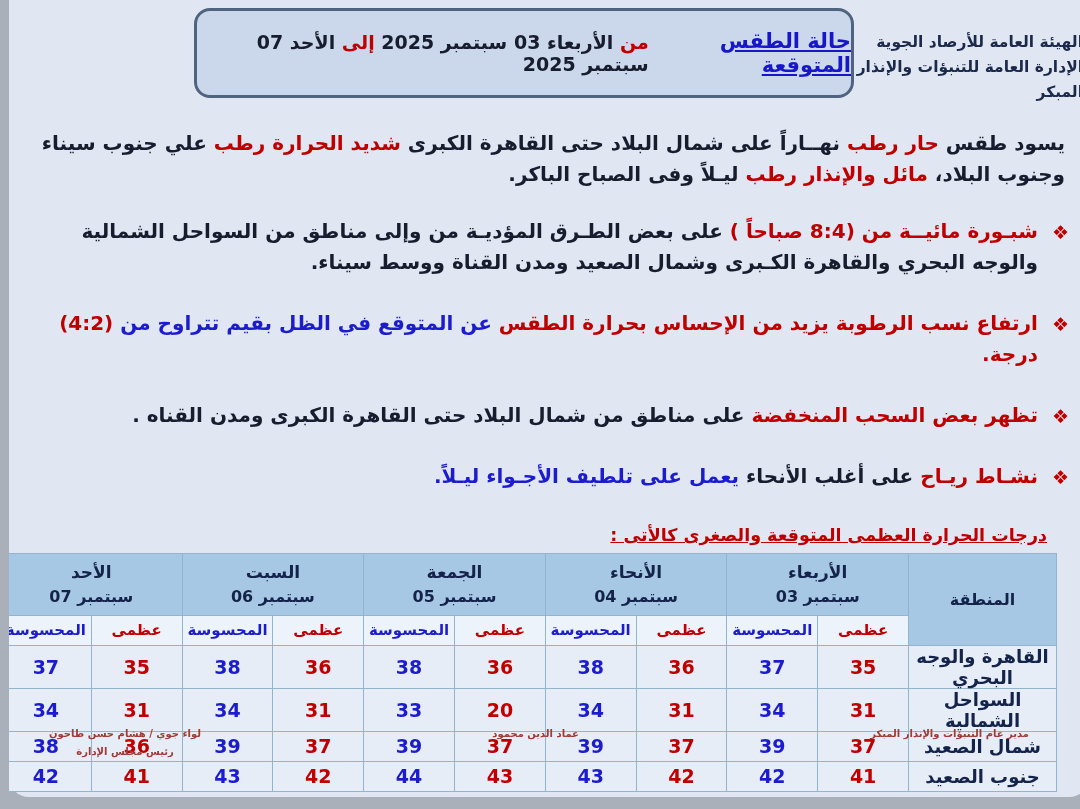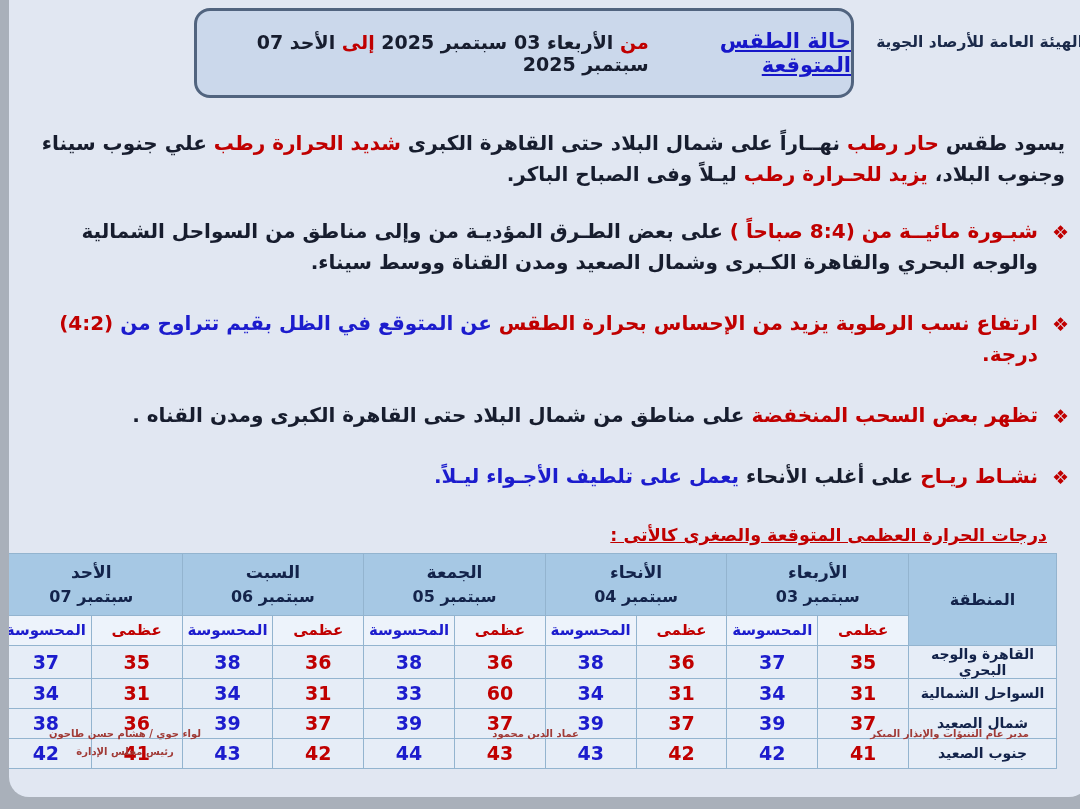--- a/index.html
+++ b/index.html
@@ -67,21 +67,21 @@
     direction:rtl; background:#e6edf7;
   }
   table.temps th, table.temps td { border:1px solid #93b4cf; text-align:center; vertical-align:middle; }
   th.region-head, th.day-head { background:#a6c8e4; color:#13234a; }
   th.region-head { font-size:16px; font-weight:bold; }
   th.day-head { font-size:17px; font-weight:bold; height:62px; line-height:1.5; }
   .day-date { direction:ltr; unicode-bidi:embed; display:block; font-size:16px; }
   th.sub-max, th.sub-felt { background:#edf3fb; font-size:15px; height:30px; }
   th.sub-max { color:#c00000; }
   th.sub-felt { color:#1c1ccd; }
-  td.region-cell { font-size:14px; font-weight:bold; color:#13234a; height:30px; }
+  td.region-cell { font-size:18px; font-weight:bold; color:#13234a; height:30px; }
   td.temp-max, td.temp-felt { font-size:19px; font-weight:bold; }
   td.temp-max { color:#c00000; }
   td.temp-felt { color:#1c1ccd; }
 
   
   .signatures {
     position:absolute; bottom:14px; right:0; left:0; height:58px;
     display:flex; justify-content:space-between; padding:0 60px 0 40px; direction:rtl;
   }
   .sig { text-align:center; font-weight:bold; font-size:10px; color:#a03a36; line-height:1.8; }
@@ -93,26 +93,27 @@
 
   <div class="header">
 
     <div class="header-box">
       <div class="header-title">حالة الطقس المتوقعة</div>
       <div class="header-date"><span class="seg-red">من</span><span class="seg-dark"> الأربعاء 03 سبتمبر 2025 </span><span class="seg-red">إلى</span><span class="seg-dark"> الأحد 07 سبتمبر 2025</span></div>
     </div>
 
     <div class="authority">
       <div>الهيئة العامة للأرصاد الجوية</div>
+      <div>الإدارة العامة للتنبؤات والإنذار المبكر</div>
     </div>
   </div>
 
   <div class="content">
     <div class="para lead">
-      <span class="ptxt"><span class="seg-dark">يسود طقس </span><span class="seg-red">حار رطب </span><span class="seg-dark">نهــاراً على شمال البلاد حتى القاهرة الكبرى </span><span class="seg-red">شديد الحرارة رطب </span><span class="seg-dark">علي جنوب سيناء وجنوب البلاد، </span><span class="seg-red">يزيد للحـرارة رطب </span><span class="seg-dark">ليـلاً وفى الصباح الباكر.</span></span>
+      <span class="ptxt"><span class="seg-dark">يسود طقس </span><span class="seg-red">حار رطب </span><span class="seg-dark">نهــاراً على شمال البلاد حتى القاهرة الكبرى </span><span class="seg-red">شديد الحرارة رطب </span><span class="seg-dark">علي جنوب سيناء وجنوب البلاد، </span><span class="seg-red">مائل والإنذار رطب </span><span class="seg-dark">ليـلاً وفى الصباح الباكر.</span></span>
     </div>
 
     <div class="para bulleted">
       <span class="marker">❖</span>
       <span class="ptxt"><span class="seg-red">شبـورة مائيــة من (8:4 صباحاً ) </span><span class="seg-dark">على بعض الطـرق المؤديـة من وإلى مناطق من السواحل الشمالية والوجه البحري والقاهرة الكـبرى وشمال الصعيد ومدن القناة ووسط سيناء.</span></span>
     </div>
 
     <div class="para bulleted">
       <span class="marker">❖</span>
       <span class="ptxt"><span class="seg-red">ارتفاع نسب الرطوبة يزيد من الإحساس بحرارة الطقس </span><span class="seg-blue">عن المتوقع في الظل بقيم تتراوح من </span><span class="seg-red">(4:2) درجة.</span></span>
@@ -179,21 +180,21 @@
             <td class="temp-felt">38</td>
             <td class="temp-max">35</td>
             <td class="temp-felt">37</td>
           </tr>
           <tr>
             <td class="region-cell">السواحل الشمالية</td>
             <td class="temp-max">31</td>
             <td class="temp-felt">34</td>
             <td class="temp-max">31</td>
             <td class="temp-felt">34</td>
-            <td class="temp-max">60</td>
+            <td class="temp-max">20</td>
             <td class="temp-felt">33</td>
             <td class="temp-max">31</td>
             <td class="temp-felt">34</td>
             <td class="temp-max">31</td>
             <td class="temp-felt">34</td>
           </tr>
           <tr>
             <td class="region-cell">شمال الصعيد</td>
             <td class="temp-max">37</td>
             <td class="temp-felt">39</td>

